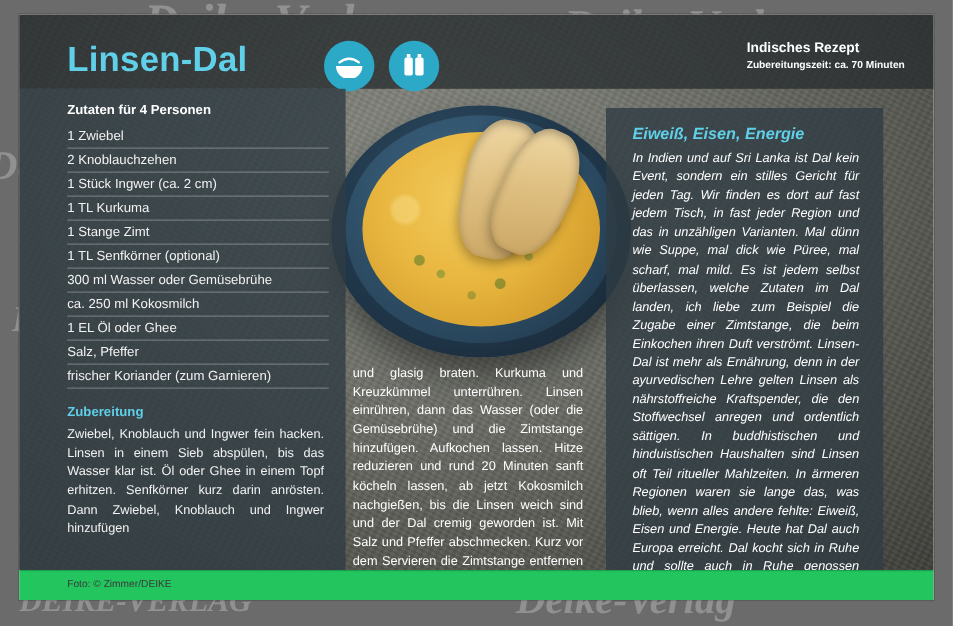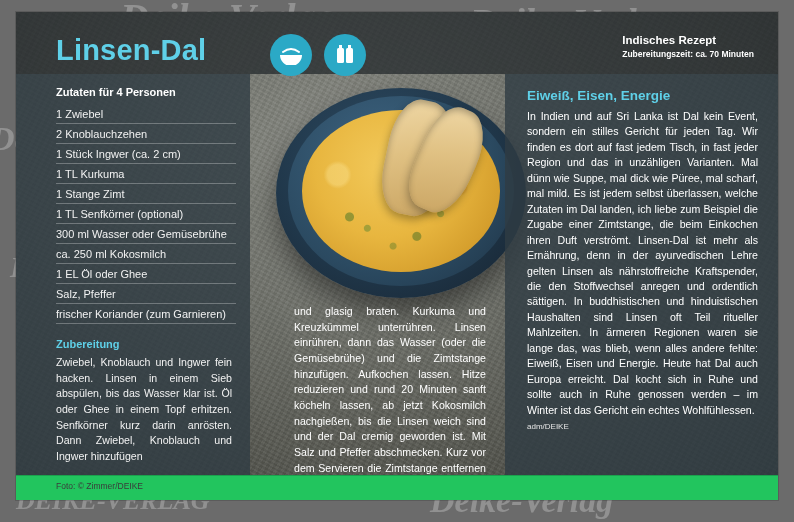--- a/index.html
+++ b/index.html
@@ -161,21 +161,21 @@
   .meta .m2 {
     font-size: 8.5px;
     font-weight: 700;
     color: #ffffff;
   }
 
   
   .left-panel {
     position: absolute;
     left: 0; top: 62px;
-    width: 234px;
+    width: 272px;
     height: 401px;
     background: rgba(48,60,68,0.80);
     color: #ffffff;
   }
   .ing-heading {
     margin: 12px 0 6px 40px;
     font-size: 11px;
     font-weight: 700;
     color: #ffffff;
   }
@@ -214,25 +214,26 @@
     font-size: 10.6px;
     line-height: 1.48;
     color: #ffffff;
     text-align: justify;
   }
 
   
   .right-col {
     position: absolute;
     left: 489px;
-    top: 62px;
-    width: 273px;
+    top: 78px;
+    width: 231px;
     height: 401px;
     background: rgba(48,60,68,0.80);
     color: #ffffff;
+    font-style: italic;
   }
   .art-title {
     margin: 14px 20px 6px 22px;
     font-size: 13.5px;
     font-weight: 700;
     color: #5fd0e8;
   }
   .art-body {
     margin: 0 20px 0 22px;
     font-size: 10.6px;

